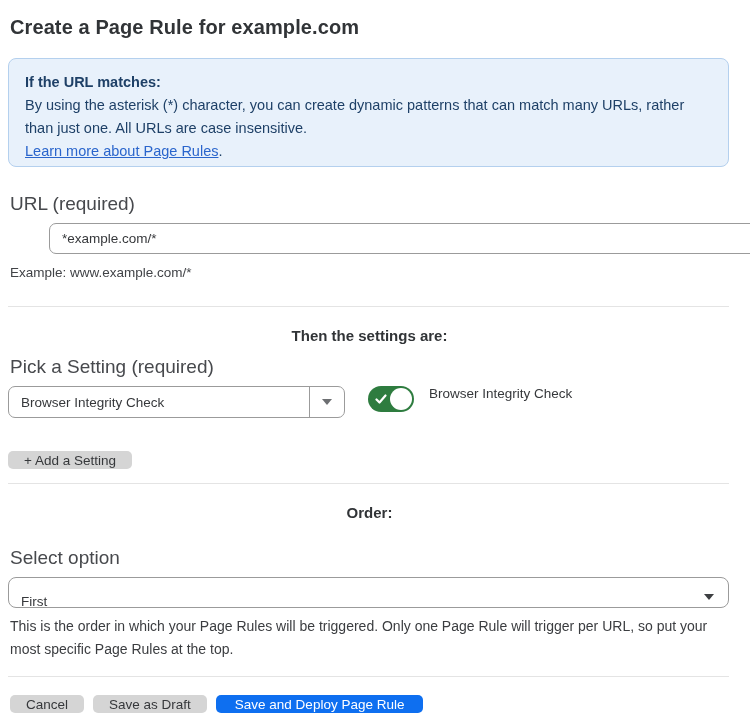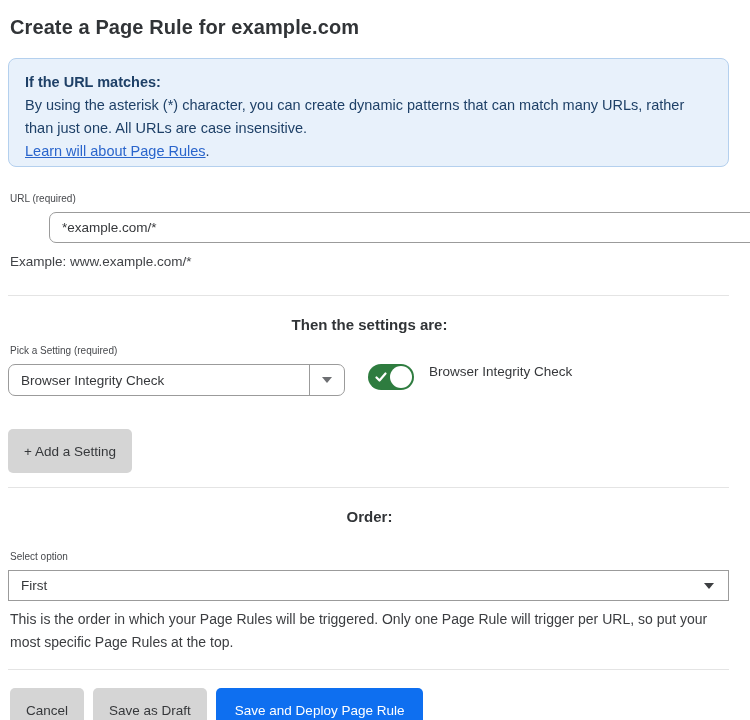--- a/index.html
+++ b/index.html
@@ -33,21 +33,21 @@
   }
   .info-box .info-heading { font-weight: 700; }
   .info-box a.info-link {
     color: #2a65cc;
     text-decoration: underline;
     cursor: pointer;
   }
   .info-box .info-suffix { color: #1e4067; }
 
   .field-label {
-    font-size: 10px;
+    font-size: 19px;
     color: #47494d;
     margin: 0 0 8px 2px;
   }
   .url-group { margin-top: 26px; }
   .text-input {
     display: block;
     width: 100%;
     height: 31px;
     border: 1px solid #9b9b9b;
     border-radius: 7px;
@@ -148,43 +148,42 @@
   .toggle-label {
     margin-left: 15px;
     font-size: 13.5px;
     color: #36383b;
   }
 
   .btn {
     display: inline-flex;
     align-items: center;
     justify-content: center;
-    height: 44px;
+    height: 18px;
     border: none;
     border-radius: 5px;
     font-family: "Liberation Sans", sans-serif;
     font-size: 13.5px;
     cursor: pointer;
     padding: 0 16px;
   }
   .btn-gray { background: #d5d5d5; color: #36383b; }
   .btn-blue { background: #0e6ff0; color: #ffffff; padding: 0 19px; }
 
   .add-setting-btn { margin: 33px 0 0 0; }
 
   .order-label { margin-top: 26px; }
   .select-box {
     width: 100%;
     height: 31px;
     border: 1px solid #9b9b9b;
-    border-radius: 0;
-    background: #ffffff;
-    display: flex;
-    align-items: center;
-    padding: 0 14px 0 12px;
+    border-radius: 8px;
+    background: #ffffff;
+    display: flex;
+    padding: 16px 14px 0 12px;
     font-size: 13.5px;
     color: #36383b;
     cursor: pointer;
   }
   .select-box .select-value { flex: 1; }
   .select-box .tri-down-dark {
     width: 0; height: 0;
     border-left: 5px solid transparent;
     border-right: 5px solid transparent;
     border-top: 6px solid #3d3f42;
@@ -201,21 +200,21 @@
 </head>
 <body>
 
 <div class="container">
 
   <h1 class="page-title">Create a Page Rule for example.com</h1>
 
   <div class="info-box">
     <div class="info-heading">If the URL matches:</div>
     <div class="info-body">By using the asterisk (*) character, you can create dynamic patterns that can match many URLs, rather than just one. All URLs are case insensitive.</div>
-    <div><a class="info-link">Learn will about Page Rules</a><span class="info-suffix">.</span></div>
+    <div><a class="info-link">Learn more about Page Rules</a><span class="info-suffix">.</span></div>
   </div>
 
   <div class="url-group">
     <div class="field-label">URL (required)</div>
     <input class="text-input" type="text" value="*example.com/*" style="">
     <div class="helper-text">Example: www.example.com/*</div>
   </div>
 
   <hr class="divider divider-1">
 

